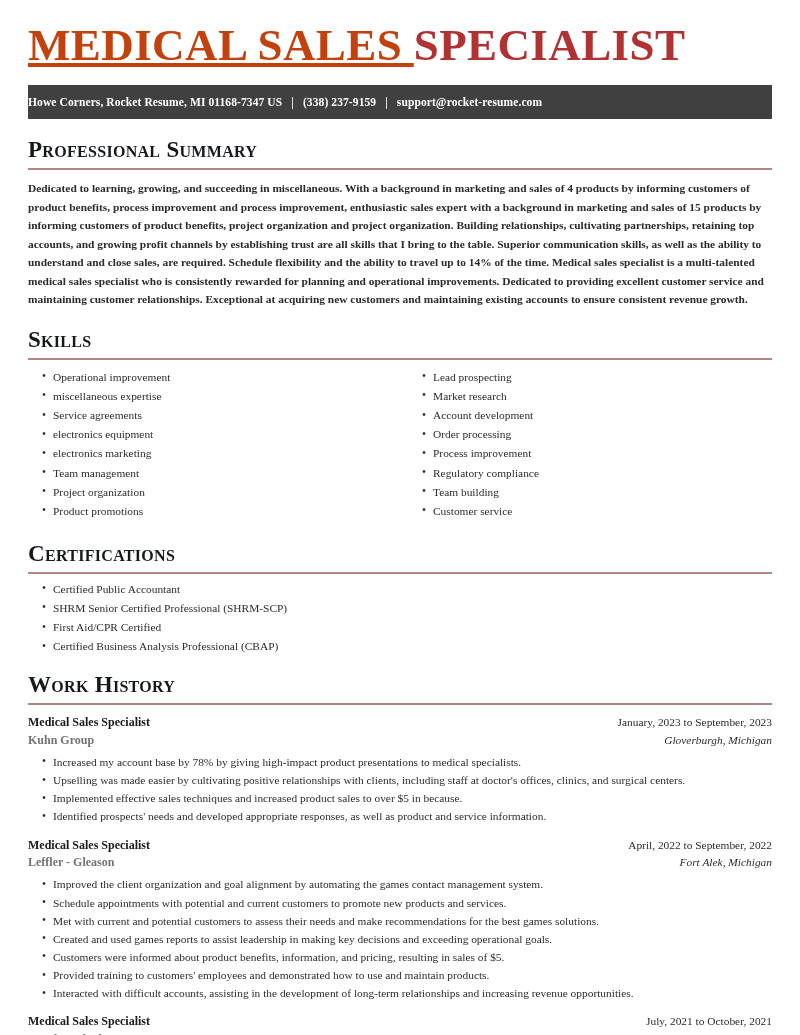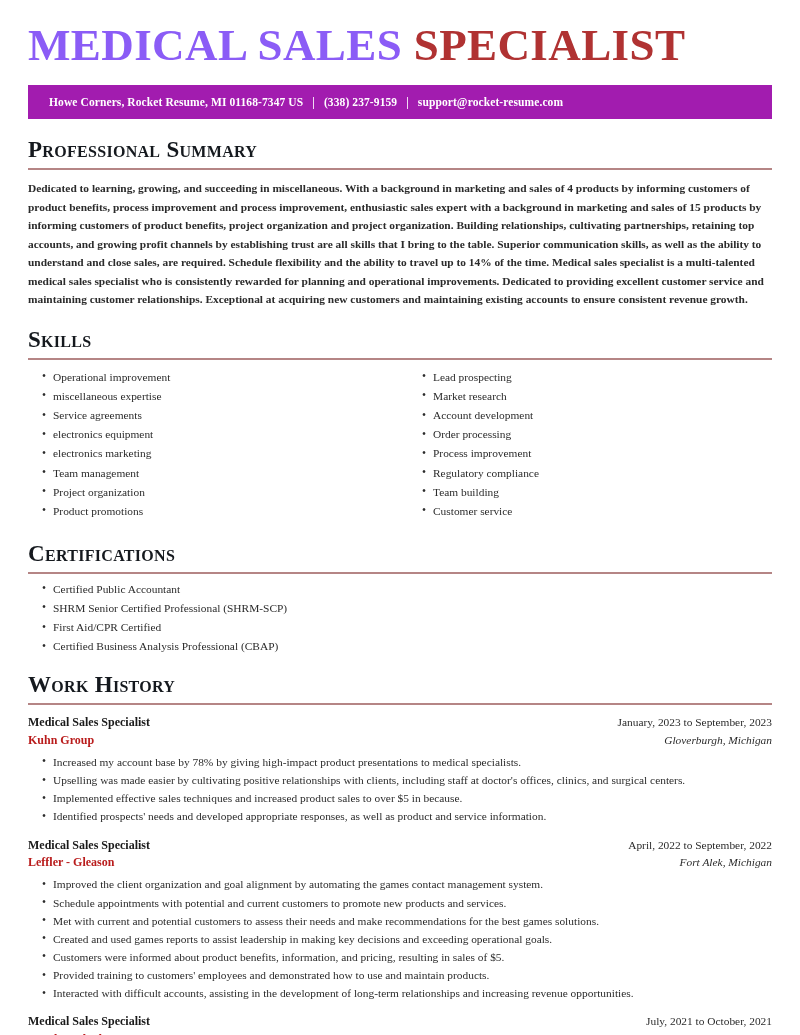--- a/index.html
+++ b/index.html
@@ -25,30 +25,30 @@
   
   .name-title {
     margin: 0;
     padding-top: 22px;
     font-size: 45px;
     line-height: 1.05;
     font-weight: 700;
     letter-spacing: 0.4px;
     white-space: nowrap;
   }
-  .name-first { color: #8b5cf6; }
+  .name-first { color: #c2410c; text-decoration: underline; }
   .name-last { color: #b03232; }
 
   .contact-bar {
     margin-top: 16px;
-    background: #a21caf;
+    background: #404040;
     height: 34px;
     display: flex;
     align-items: center;
-    padding-left: 21px;
+    padding-left: 0;
   }
   .contact-line {
     color: #ffffff;
     font-size: 11.5px;
     font-weight: 700;
     letter-spacing: 0.1px;
     white-space: nowrap;
   }
   .contact-sep {
     display: inline-block;
@@ -134,21 +134,21 @@
   .job-dates {
     font-size: 11.4px;
     font-weight: 400;
     color: #2b2b2b;
     text-align: center;
     white-space: nowrap;
   }
   .job-company {
     font-size: 12px;
     font-weight: 700;
-    color: #b91c1c;
+    color: #737373;
   }
   .job-location {
     font-size: 11.4px;
     font-style: italic;
     color: #2b2b2b;
     text-align: right;
     white-space: nowrap;
     margin-left: 20px;
   }
   .job ul.bullets { margin-top: 6px; }

